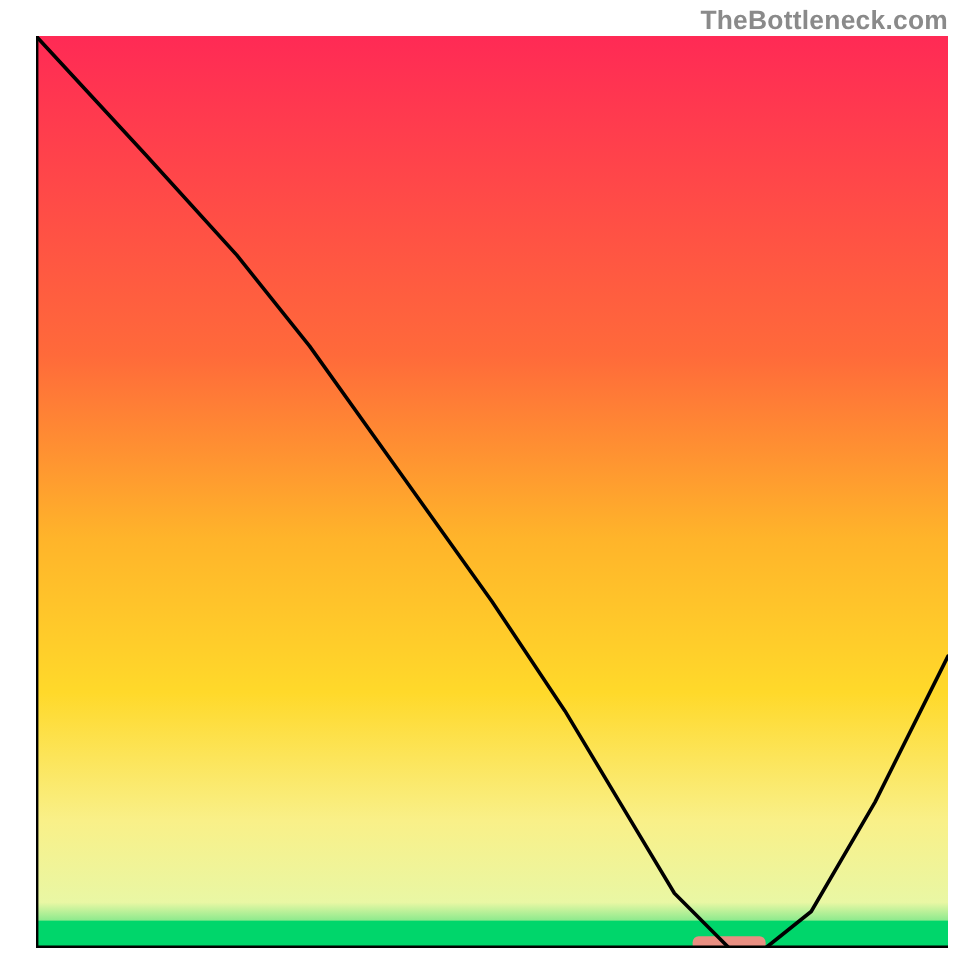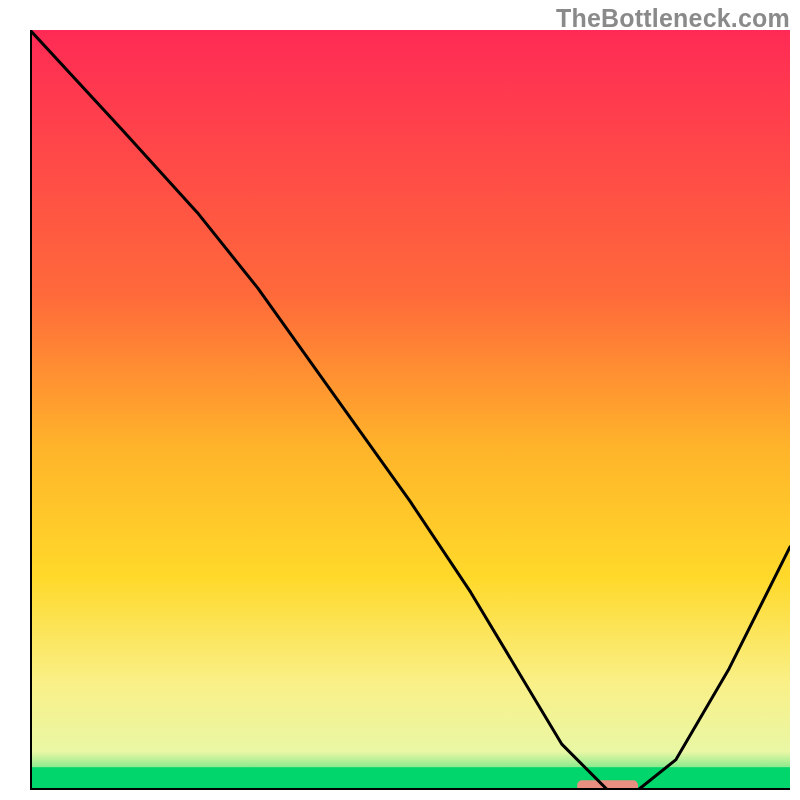--- a/index.html
+++ b/index.html
@@ -3,21 +3,21 @@
 <meta charset="utf-8">
 <style>
   * { margin: 0; padding: 0; box-sizing: border-box; }
   html, body { width: 800px; height: 800px; overflow: hidden; background: #ffffff; }
   .canvas { position: relative; width: 800px; height: 800px; }
   .watermark {
     position: absolute;
     top: 4px;
     right: 10px;
     font-family: Arial, Helvetica, sans-serif;
-    font-size: 25px;
+    font-size: 22px;
     font-weight: 600;
     color: #8a8a8a;
     letter-spacing: 0.2px;
   }
   .plot {
     position: absolute;
     left: 30px;
     top: 30px;
     width: 760px;
     height: 760px;

